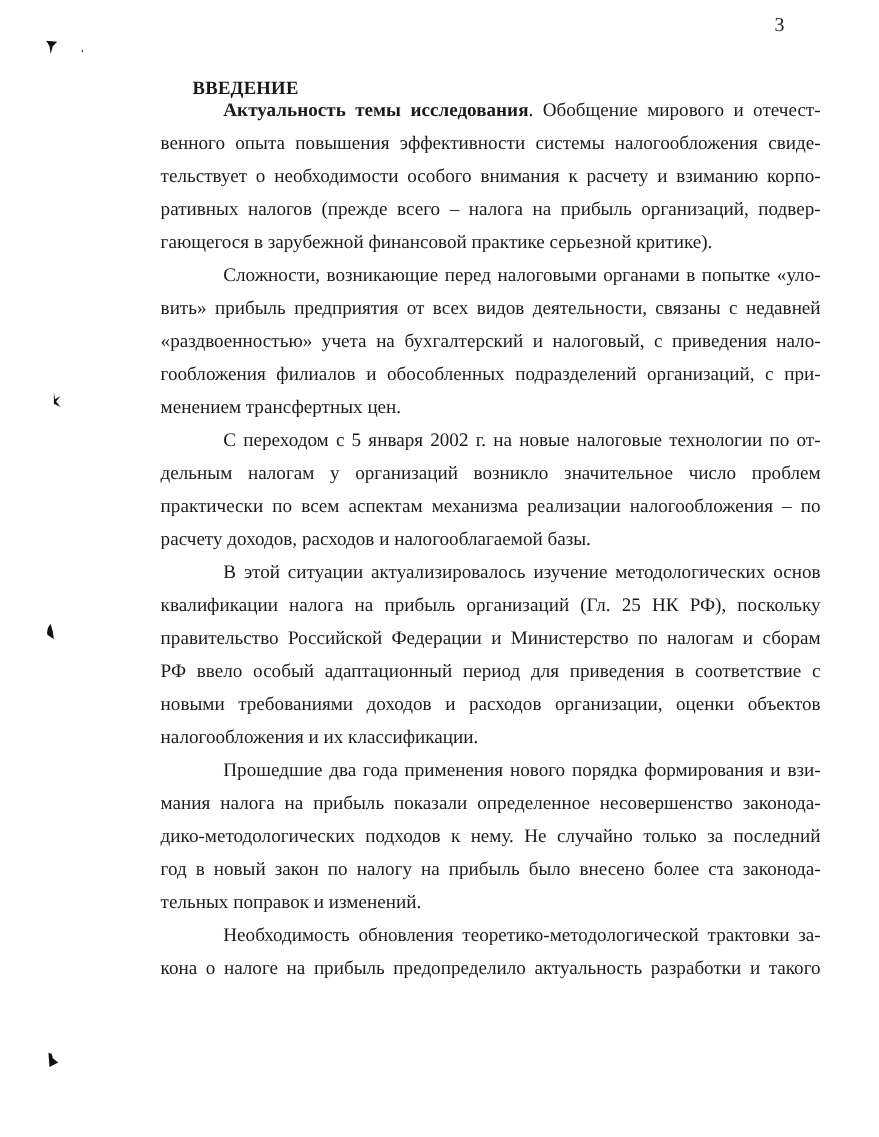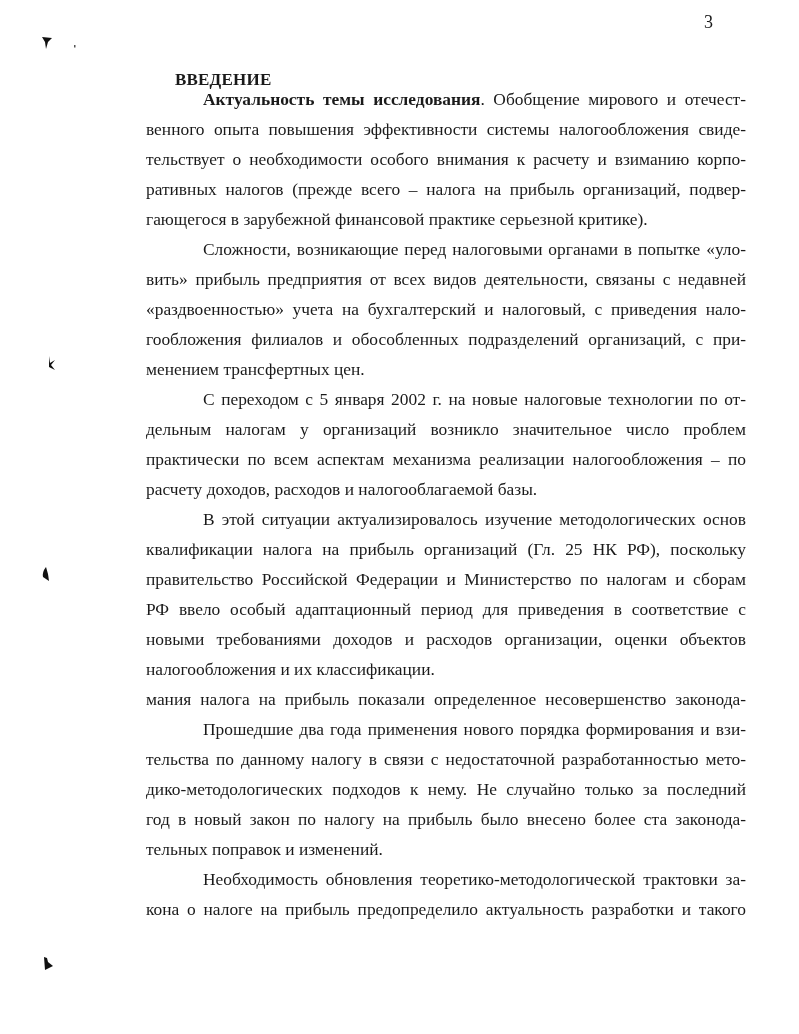--- a/index.html
+++ b/index.html
@@ -126,23 +126,22 @@
     <div class="para" style="text-indent:0;">
       <span class="line first">В этой ситуации актуализировалось изучение методологических основ</span>
       <span class="line">квалификации налога на прибыль организаций (Гл. 25 НК РФ), поскольку</span>
       <span class="line">правительство Российской Федерации и Министерство по налогам и сборам</span>
       <span class="line">РФ ввело особый адаптационный период  для приведения в соответствие с</span>
       <span class="line">новыми  требованиями доходов и расходов организации, оценки объектов</span>
       <span class="line last">налогообложения и их классификации.</span>
     </div>
 
     <div class="para" style="text-indent:0;">
+      <span class="line first">Прошедшие два года применения нового порядка формирования и взи-</span>
       <span class="line">мания налога на прибыль показали определенное несовершенство законода-</span>
-      <span class="line first">Прошедшие два года применения нового порядка формирования и взи-</span>
-      <span class="line">тельства по данному налогу в связи с недостаточной разработанностью мето-</span>
       <span class="line">дико-методологических подходов к нему. Не случайно только за последний</span>
       <span class="line">год в новый закон по налогу на прибыль было внесено более ста законода-</span>
       <span class="line last">тельных поправок и изменений.</span>
     </div>
 
     <div class="para" style="text-indent:0;">
       <span class="line first">Необходимость обновления теоретико-методологической трактовки за-</span>
       <span class="line">кона о налоге на прибыль предопределило актуальность разработки и такого</span>
     </div>
 

